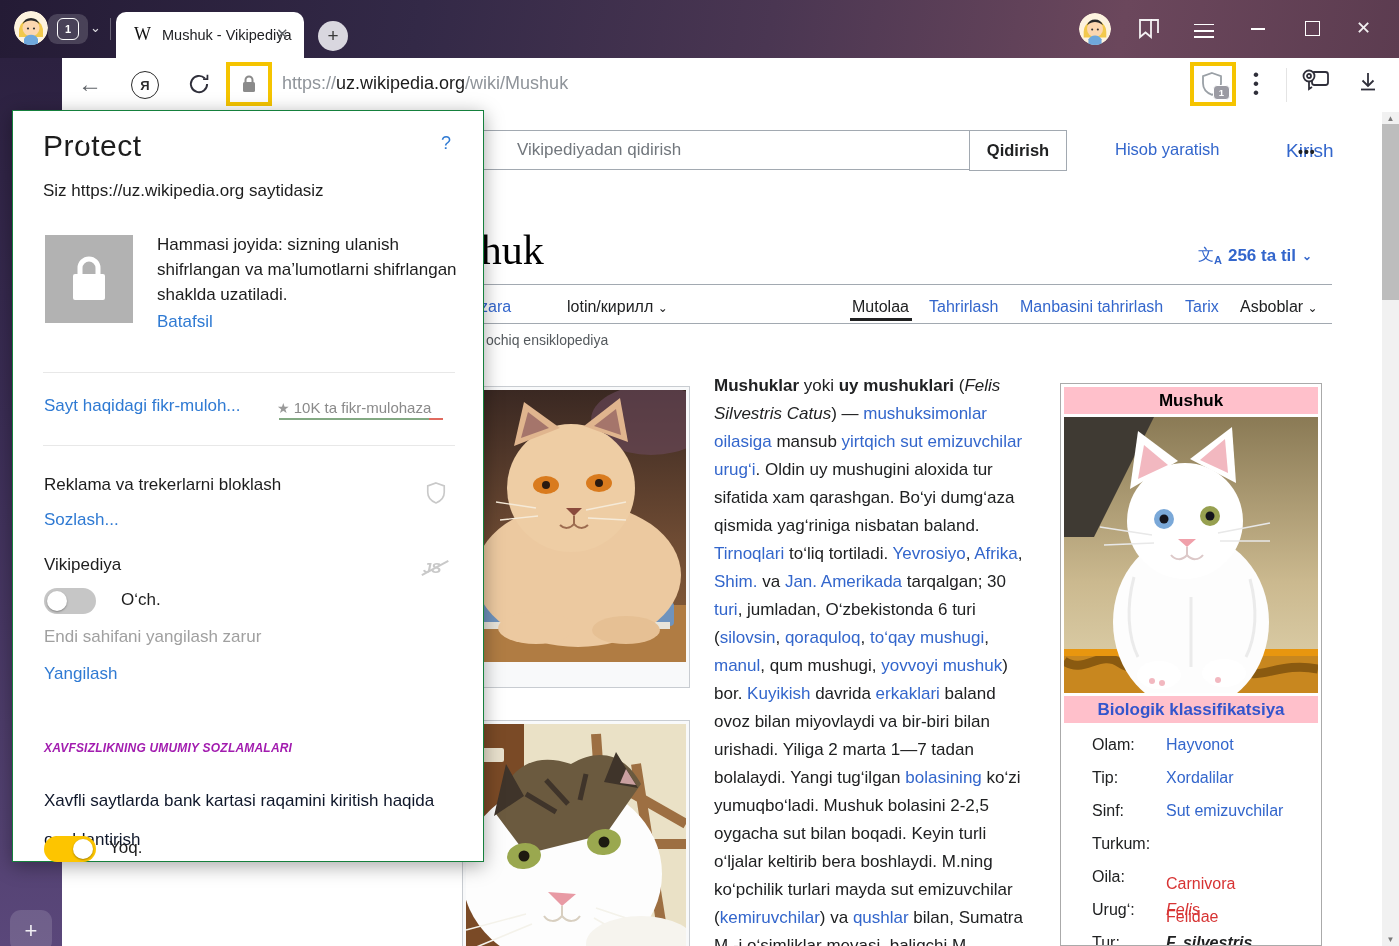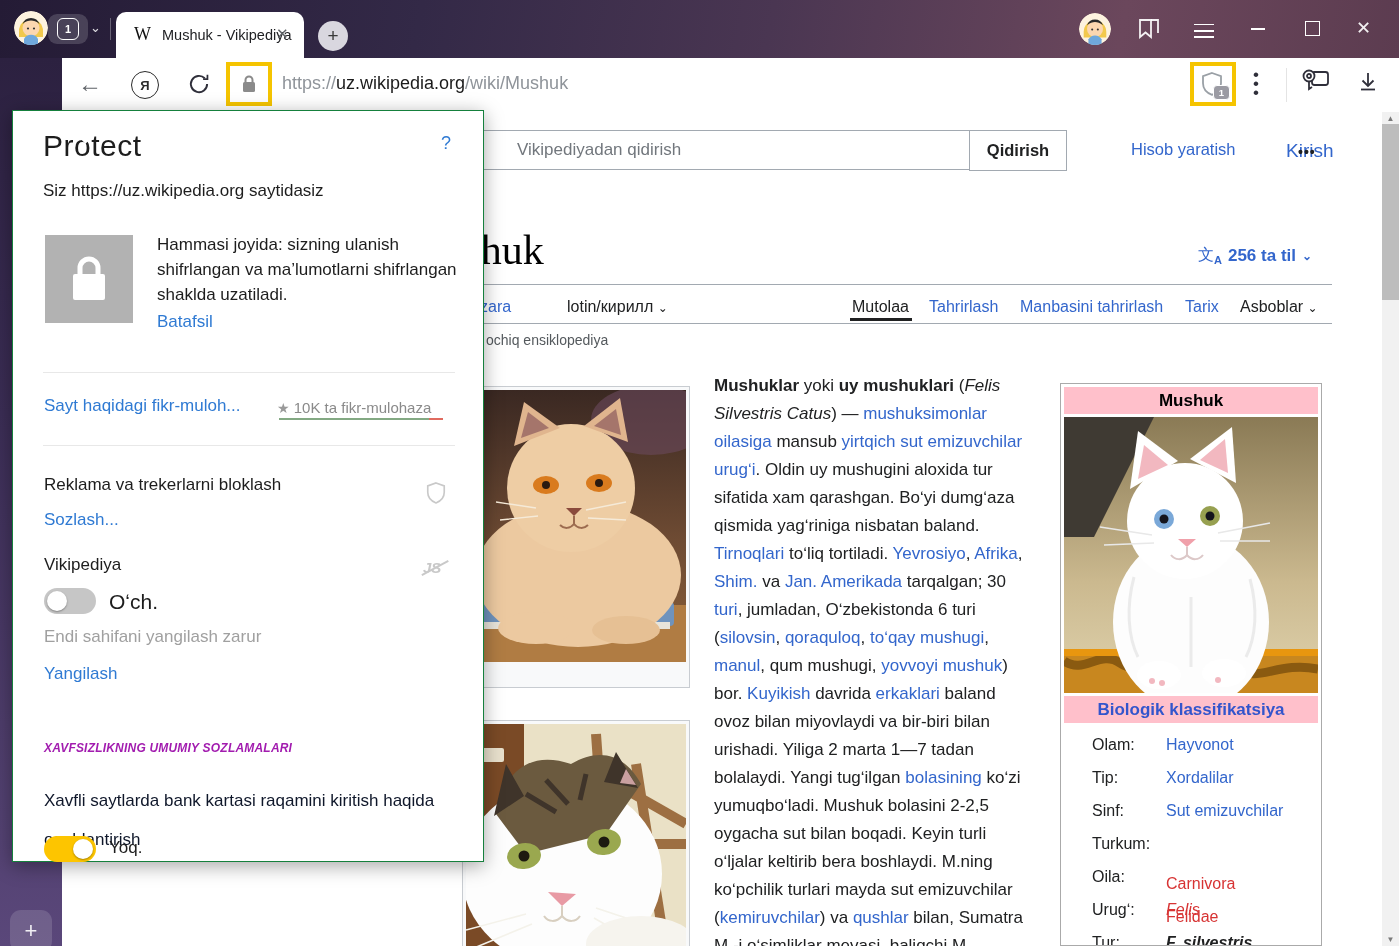--- a/index.html
+++ b/index.html
@@ -63,21 +63,21 @@
 
   
   .page-el{z-index:1;}
   .search-box{left:478px;top:130px;width:492px;height:40px;border:1px solid #a2a9b1;border-radius:2px 0 0 2px;
     box-sizing:border-box;padding:0 10px 0 38px;font-size:17px;color:#202122;font-family:"Liberation Sans",sans-serif;}
   .search-box::placeholder{color:#72777d;}
   .search-ico{left:490px;top:141px;}
   .search-btn{left:969px;top:130px;width:98px;height:41px;background:#fff;border:1px solid #a2a9b1;
     box-sizing:border-box;font-weight:700;font-size:16.5px;color:#202122;display:flex;align-items:center;justify-content:center;}
   .lnk{color:#3366cc;text-decoration:none;}
-  .acct{left:1115px;top:140px;font-size:16.5px;margin-left:16px;}
+  .acct{left:1115px;top:140px;font-size:16.5px;}
   .login{left:1286px;top:140px;font-size:19px;}
   .hdr-more{left:1298px;top:144px;font-size:14px;color:#202122;font-weight:700;letter-spacing:1px;}
   .h1{left:406px;top:226px;font-family:"Liberation Serif",serif;font-size:42px;color:#000;}
   .lang-wrap{left:1198px;top:245px;color:#3366cc;font-size:17px;font-weight:700;display:flex;align-items:center;gap:6px;}
   .lang-glyph{font-size:16px;font-weight:400;}
   .lang-glyph sub{font-size:11px;font-weight:700;}
   .rule{height:1px;background:#a2a9b1;}
   .title-rule{left:390px;top:284px;width:942px;}
   .tabs-rule{left:390px;top:323px;width:942px;}
   .wtab{top:298px;font-size:16px;white-space:nowrap;}
@@ -146,21 +146,21 @@
   .p-adblock{left:31px;top:364px;font-size:17px;color:#1d1d1d;}
   .p-shield-sm{left:412px;top:370px;}
   .p-sozlash{left:31px;top:399px;font-size:17px;color:#2f7ad3;}
   .p-js{left:31px;top:444px;font-size:17px;color:#1d1d1d;}
   .p-jsico{left:410px;top:448px;color:#c9c9c9;font-size:15px;font-weight:700;font-style:italic;position:absolute;}
   .p-jsico:after{content:"";position:absolute;left:-3px;top:8px;width:30px;height:1.6px;background:#c9c9c9;transform:rotate(-28deg);}
   .toggle{width:52px;height:26px;border-radius:13px;position:absolute;}
   .toggle .knob{position:absolute;top:3px;width:20px;height:20px;border-radius:50%;background:#fff;box-shadow:0 1px 2px rgba(0,0,0,.35);}
   .p-toggle-js{left:31px;top:477px;background:#c6c6c6;}
   .p-toggle-js .knob{left:3px;}
-  .p-och{left:96px;top:479px;font-size:21px;color:#1d1d1d;}
+  .p-och{left:108px;top:479px;font-size:17px;color:#1d1d1d;}
   .p-note{left:31px;top:516px;font-size:17px;color:#a0a0a0;}
   .p-yangilash{left:31px;top:553px;font-size:17px;color:#2f7ad3;}
   .p-sec-h{left:31px;top:630px;font-size:12px;font-weight:700;color:#a21caf;letter-spacing:.2px;font-style:italic;}
   .p-bank{left:31px;top:670px;width:392px;font-size:17px;line-height:39px;color:#0f172a;}
   .p-toggle-bank{left:31px;top:725px;background:#fdc500;}
   .p-toggle-bank .knob{right:3px;}
   .p-yoq{left:96px;top:727px;font-size:17px;color:#1d1d1d;}
 </style>
 </head>
 <body>

